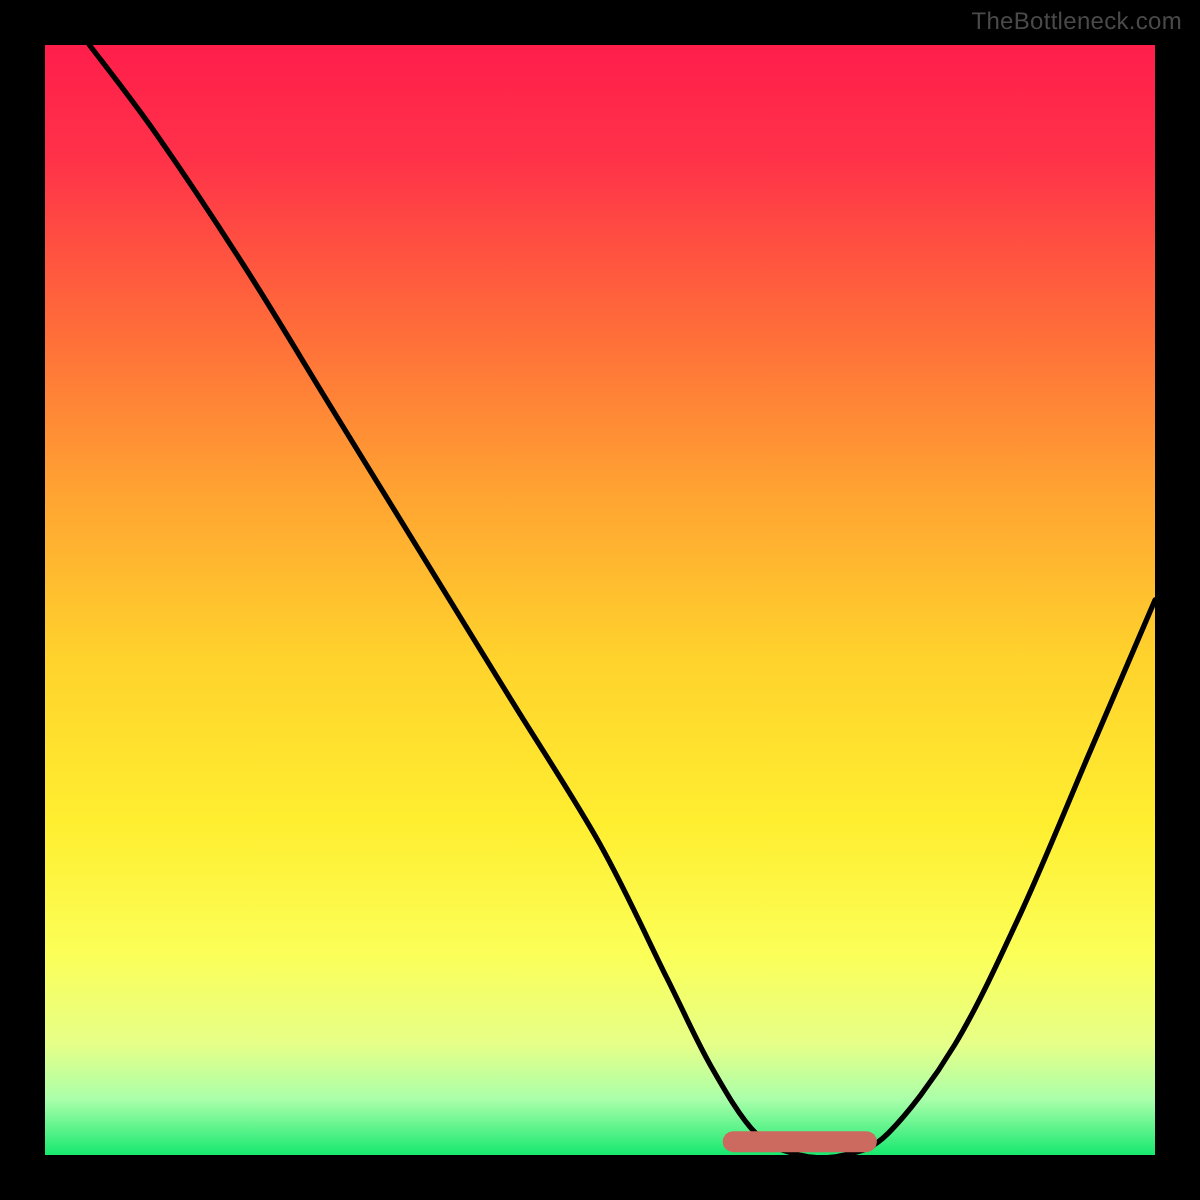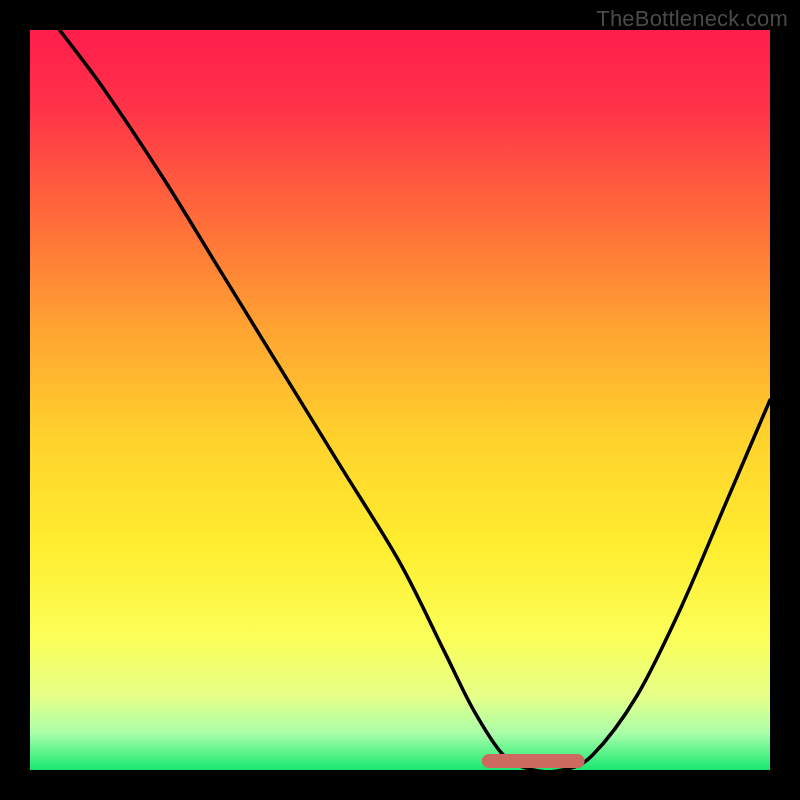--- a/index.html
+++ b/index.html
@@ -9,21 +9,21 @@
     background: #000;
     position: relative;
     font-family: Arial, sans-serif;
     overflow: hidden;
   }
   .watermark {
     position: absolute;
     top: 6px;
     right: 12px;
     color: #4a4a4a;
-    font-size: 22px;
+    font-size: 16px;
     font-weight: 500;
     z-index: 10;
     letter-spacing: 0.2px;
   }
   .plot {
     position: absolute;
     left: 30px;
     top: 30px;
     width: 740px;
     height: 740px;

